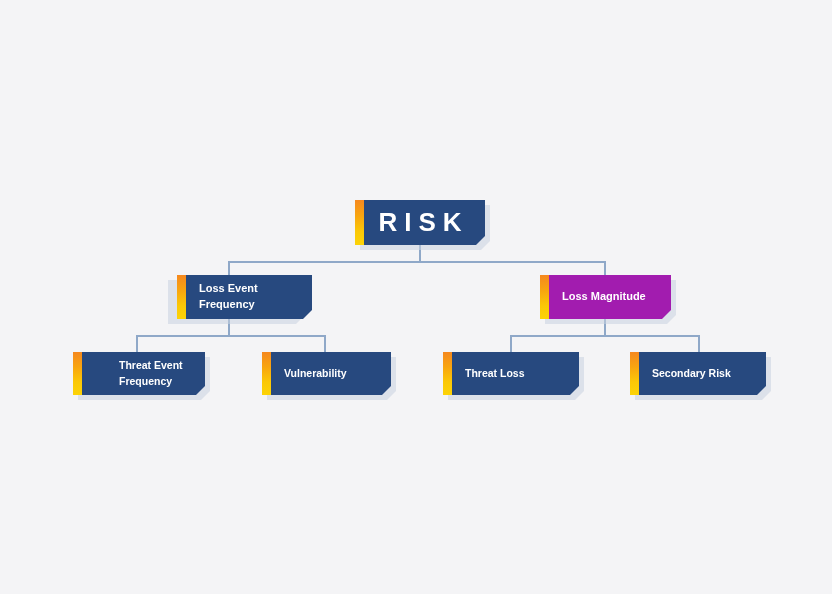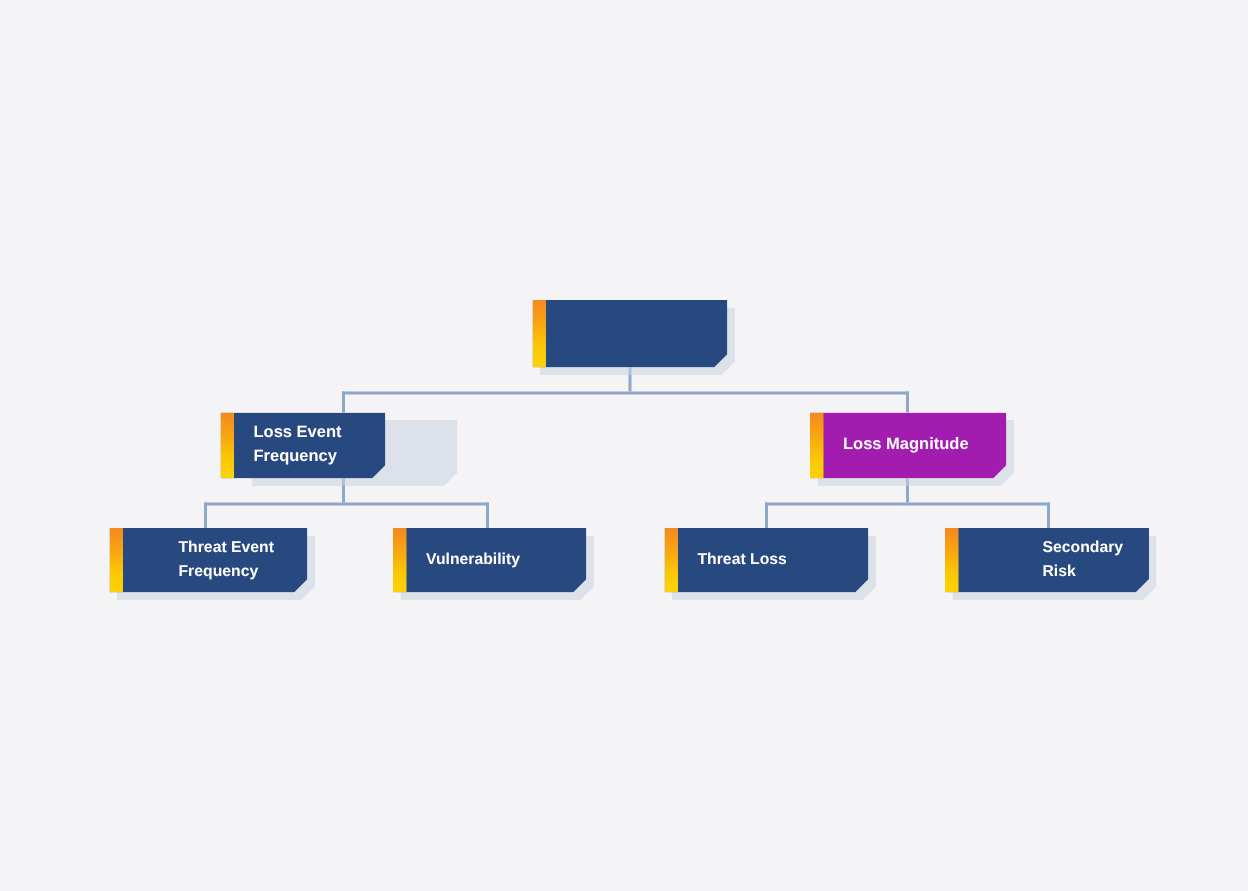--- a/index.html
+++ b/index.html
@@ -113,23 +113,24 @@
       <div class="connector v" style="left: 604px; top: 319px; height: 16px; background: rgb(143, 168, 200);"></div>
       <div class="connector h" style="left: 510px; top: 335px; width: 190px; background: rgb(143, 168, 200);"></div>
       <div class="connector v" style="left: 510px; top: 335px; height: 17px; background: rgb(143, 168, 200);"></div>
       <div class="connector v" style="left: 698px; top: 335px; height: 17px; background: rgb(143, 168, 200);"></div>
     </div>
 
   <div id="node-layer">
       <div class="node-shadow" style="left: 360px; top: 205px; width: 130px; height: 45px;"></div>
       <div class="node root" style="left: 355px; top: 200px; width: 130px; height: 45px; background: rgb(39, 73, 127);">
         <div class="accent-bar" style="background: linear-gradient(rgb(245, 136, 31) 0%, rgb(248, 165, 15) 35%, rgb(251, 200, 6) 70%, rgb(252, 211, 7) 100%);"></div>
+        <div class="node-label" style="color: rgb(255, 255, 255);">RISK</div>
       </div>
       <div class="node-shadow" style="left: 168px; top: 280px; width: 137px; height: 44px;"></div>
-      <div class="node branch" style="left: 147px; top: 275px; width: 110px; height: 44px; background: rgb(39, 73, 127);">
+      <div class="node branch" style="left: 177px; top: 275px; width: 135px; height: 44px; background: rgb(39, 73, 127);">
         <div class="accent-bar" style="background: linear-gradient(rgb(245, 136, 31) 0%, rgb(248, 165, 15) 35%, rgb(251, 200, 6) 70%, rgb(252, 211, 7) 100%);"></div>
         <div class="node-label" style="color: rgb(255, 255, 255);">Loss Event
 Frequency</div>
       </div>
       <div class="node-shadow" style="left: 545px; top: 280px; width: 131px; height: 44px;"></div>
       <div class="node branch" style="left: 540px; top: 275px; width: 131px; height: 44px; background: #a21caf;">
         <div class="accent-bar" style="background: linear-gradient(rgb(245, 136, 31) 0%, rgb(248, 165, 15) 35%, rgb(251, 200, 6) 70%, rgb(252, 211, 7) 100%);"></div>
         <div class="node-label" style="color: rgb(255, 255, 255);">Loss Magnitude</div>
       </div>
       <div class="node-shadow" style="left: 78px; top: 357px; width: 132px; height: 43px;"></div>
@@ -142,18 +143,18 @@
       <div class="node leaf" style="left: 262px; top: 352px; width: 129px; height: 43px; background: rgb(39, 73, 127);">
         <div class="accent-bar" style="background: linear-gradient(rgb(245, 136, 31) 0%, rgb(248, 165, 15) 35%, rgb(251, 200, 6) 70%, rgb(252, 211, 7) 100%);"></div>
         <div class="node-label" style="color: rgb(255, 255, 255);">Vulnerability</div>
       </div>
       <div class="node-shadow" style="left: 448px; top: 357px; width: 136px; height: 43px;"></div>
       <div class="node leaf" style="left: 443px; top: 352px; width: 136px; height: 43px; background: rgb(39, 73, 127);">
         <div class="accent-bar" style="background: linear-gradient(rgb(245, 136, 31) 0%, rgb(248, 165, 15) 35%, rgb(251, 200, 6) 70%, rgb(252, 211, 7) 100%);"></div>
         <div class="node-label" style="color: rgb(255, 255, 255);">Threat Loss</div>
       </div>
       <div class="node-shadow" style="left: 635px; top: 357px; width: 136px; height: 43px;"></div>
-      <div class="node leaf" style="left: 630px; top: 352px; width: 136px; height: 43px; background: rgb(39, 73, 127); padding-left: 43px;">
+      <div class="node leaf" style="left: 630px; top: 352px; width: 136px; height: 43px; background: rgb(39, 73, 127);">
         <div class="accent-bar" style="background: linear-gradient(rgb(245, 136, 31) 0%, rgb(248, 165, 15) 35%, rgb(251, 200, 6) 70%, rgb(252, 211, 7) 100%);"></div>
         <div class="node-label" style="color: rgb(255, 255, 255);">Secondary Risk</div>
       </div>
     </div>
 </div>
 
 </body></html>

